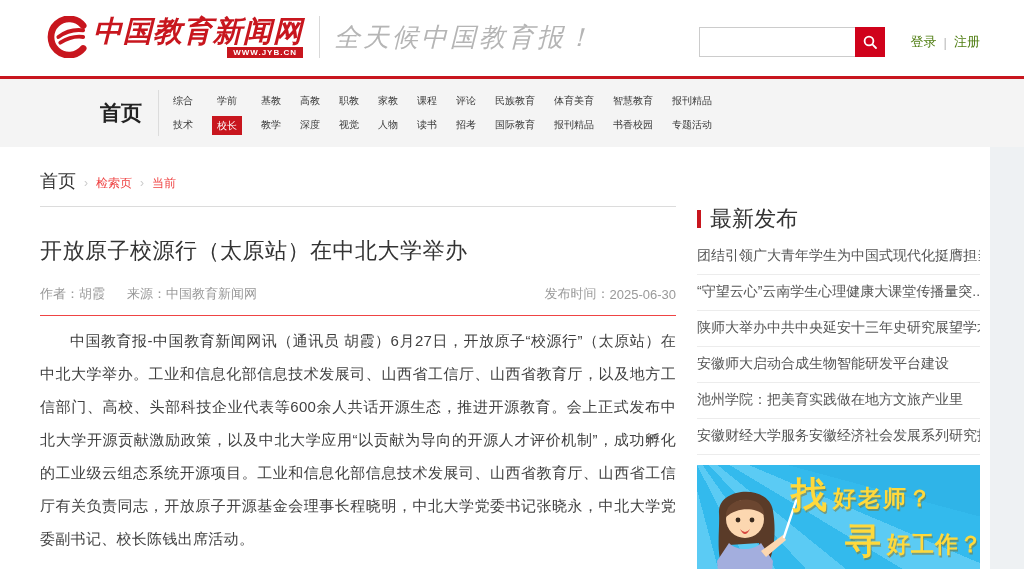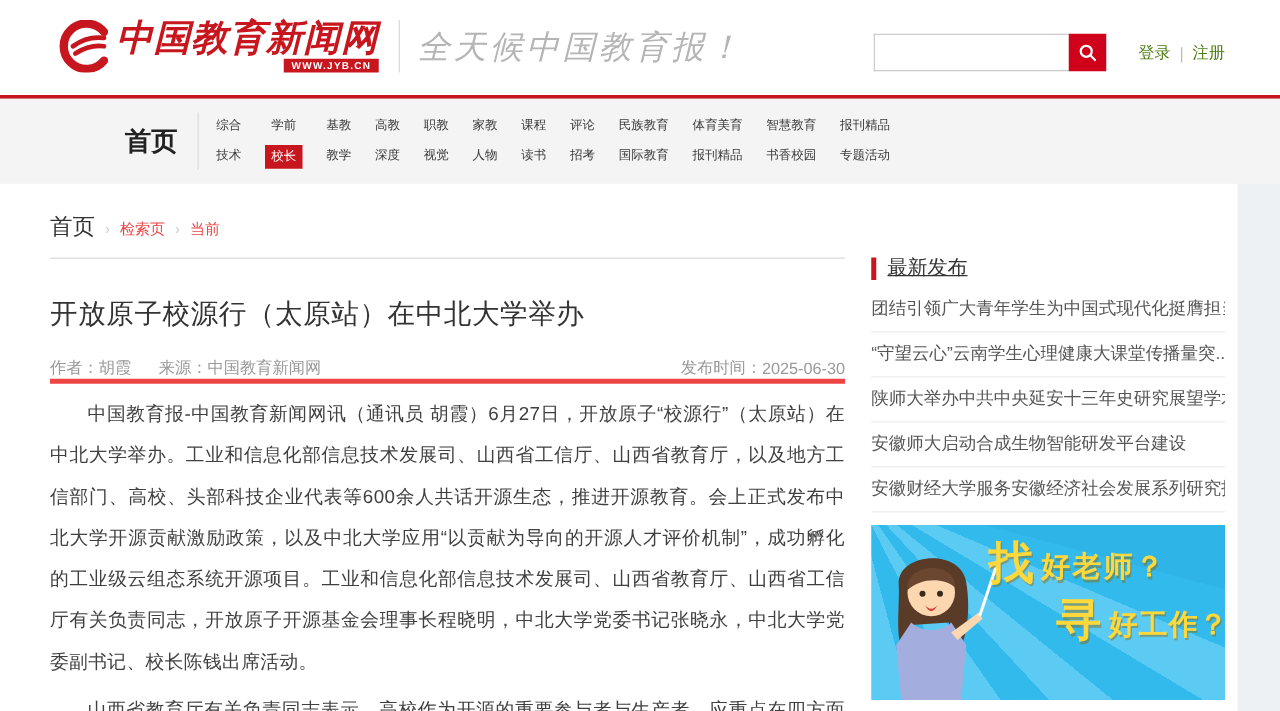--- a/index.html
+++ b/index.html
@@ -36,30 +36,30 @@
   .nav-col a.active { background:#c8161e; color:#fff; padding:1px 5px; }
   
   .page-wrap { width:990px; background:#fff; min-height:423px; display:flex; }
   .main-col { width:636px; margin-left:40px; }
   .crumbs { padding-top:22px; padding-bottom:13px; display:flex; align-items:baseline; gap:8px; border-bottom:1px solid #dcdcdc; }
   .crumb-home { font-size:18px; color:#333; cursor:pointer; }
   .crumb-sep { font-size:12px; color:#ccc; }
   .crumb-mid { font-size:12px; color:#ef4444; cursor:pointer; }
   .crumb-cur { font-size:12px; color:#ef4444; }
   .article-title { font-size:22px; font-weight:500; color:#333; margin-top:29px; letter-spacing:.5px; }
-  .article-meta { display:flex; align-items:center; font-size:13px; color:#999; margin-top:19px; border-bottom:4px solid #ef4444; }
+  .article-meta { display:flex; align-items:center; font-size:13px; color:#999; margin-top:19px; padding-bottom:12px; border-bottom:1px solid #ef4444; }
   .meta-source { margin-left:22px; }
   .meta-right { margin-left:auto; }
   .article-body { margin-top:8px; }
   .article-body p { font-size:15px; color:#404040; line-height:33px; text-align:justify; text-indent:2em; margin-top:6px; letter-spacing:.3px; }
   
   .side-col { width:283px; margin-left:21px; }
   .side-head { margin-top:57px; display:flex; align-items:center; }
   .side-head-bar { width:4px; height:18px; background:#c8161e; margin-right:9px; }
-  .side-head-title { font-size:16px; color:#333; font-weight:500;text-decoration:underline; }
+  .side-head-title { font-size:22px; color:#333; font-weight:500; }
   .side-list { margin-top:5px; }
   .side-list a { display:block; font-size:14px; color:#555; text-decoration:none; padding:8px 0 9px; border-bottom:1px solid #ececec; white-space:nowrap; overflow:hidden; cursor:pointer; }
   
   .ad-banner {
     margin-top:10px; width:283px; height:140px; position:relative; overflow:hidden; cursor:pointer;
     background:
       conic-gradient(from 105deg at -5% -20%,
         #33baed 0 8deg, #5bcbf4 8deg 16deg,
         #33baed 16deg 24deg, #5bcbf4 24deg 32deg,
         #33baed 32deg 40deg, #5bcbf4 40deg 48deg,
@@ -196,20 +196,21 @@
   <div class="side-col">
     <div class="side-head">
       <span class="side-head-bar"></span>
       <span class="side-head-title">最新发布</span>
     </div>
     <div class="side-list">
       <a>团结引领广大青年学生为中国式现代化挺膺担当...</a>
       <a>“守望云心”云南学生心理健康大课堂传播量突...</a>
       <a>陕师大举办中共中央延安十三年史研究展望学术...</a>
       <a>安徽师大启动合成生物智能研发平台建设</a>
+      <a>池州学院：把美育实践做在地方文旅产业里</a>
       <a>安徽财经大学服务安徽经济社会发展系列研究报...</a>
     </div>
 
     <div class="ad-banner">
       <svg class="ad-teacher" width="100" height="132" viewBox="0 0 100 132">
 
         <path d="M20 40 C18 14 70 10 74 38 C78 62 74 86 66 96 L60 70 L30 72 L26 98 C16 86 21 58 20 40 Z" fill="#5a3b28"></path>
 
         <circle cx="46" cy="46" r="19" fill="#fcd7b0"></circle>
 

